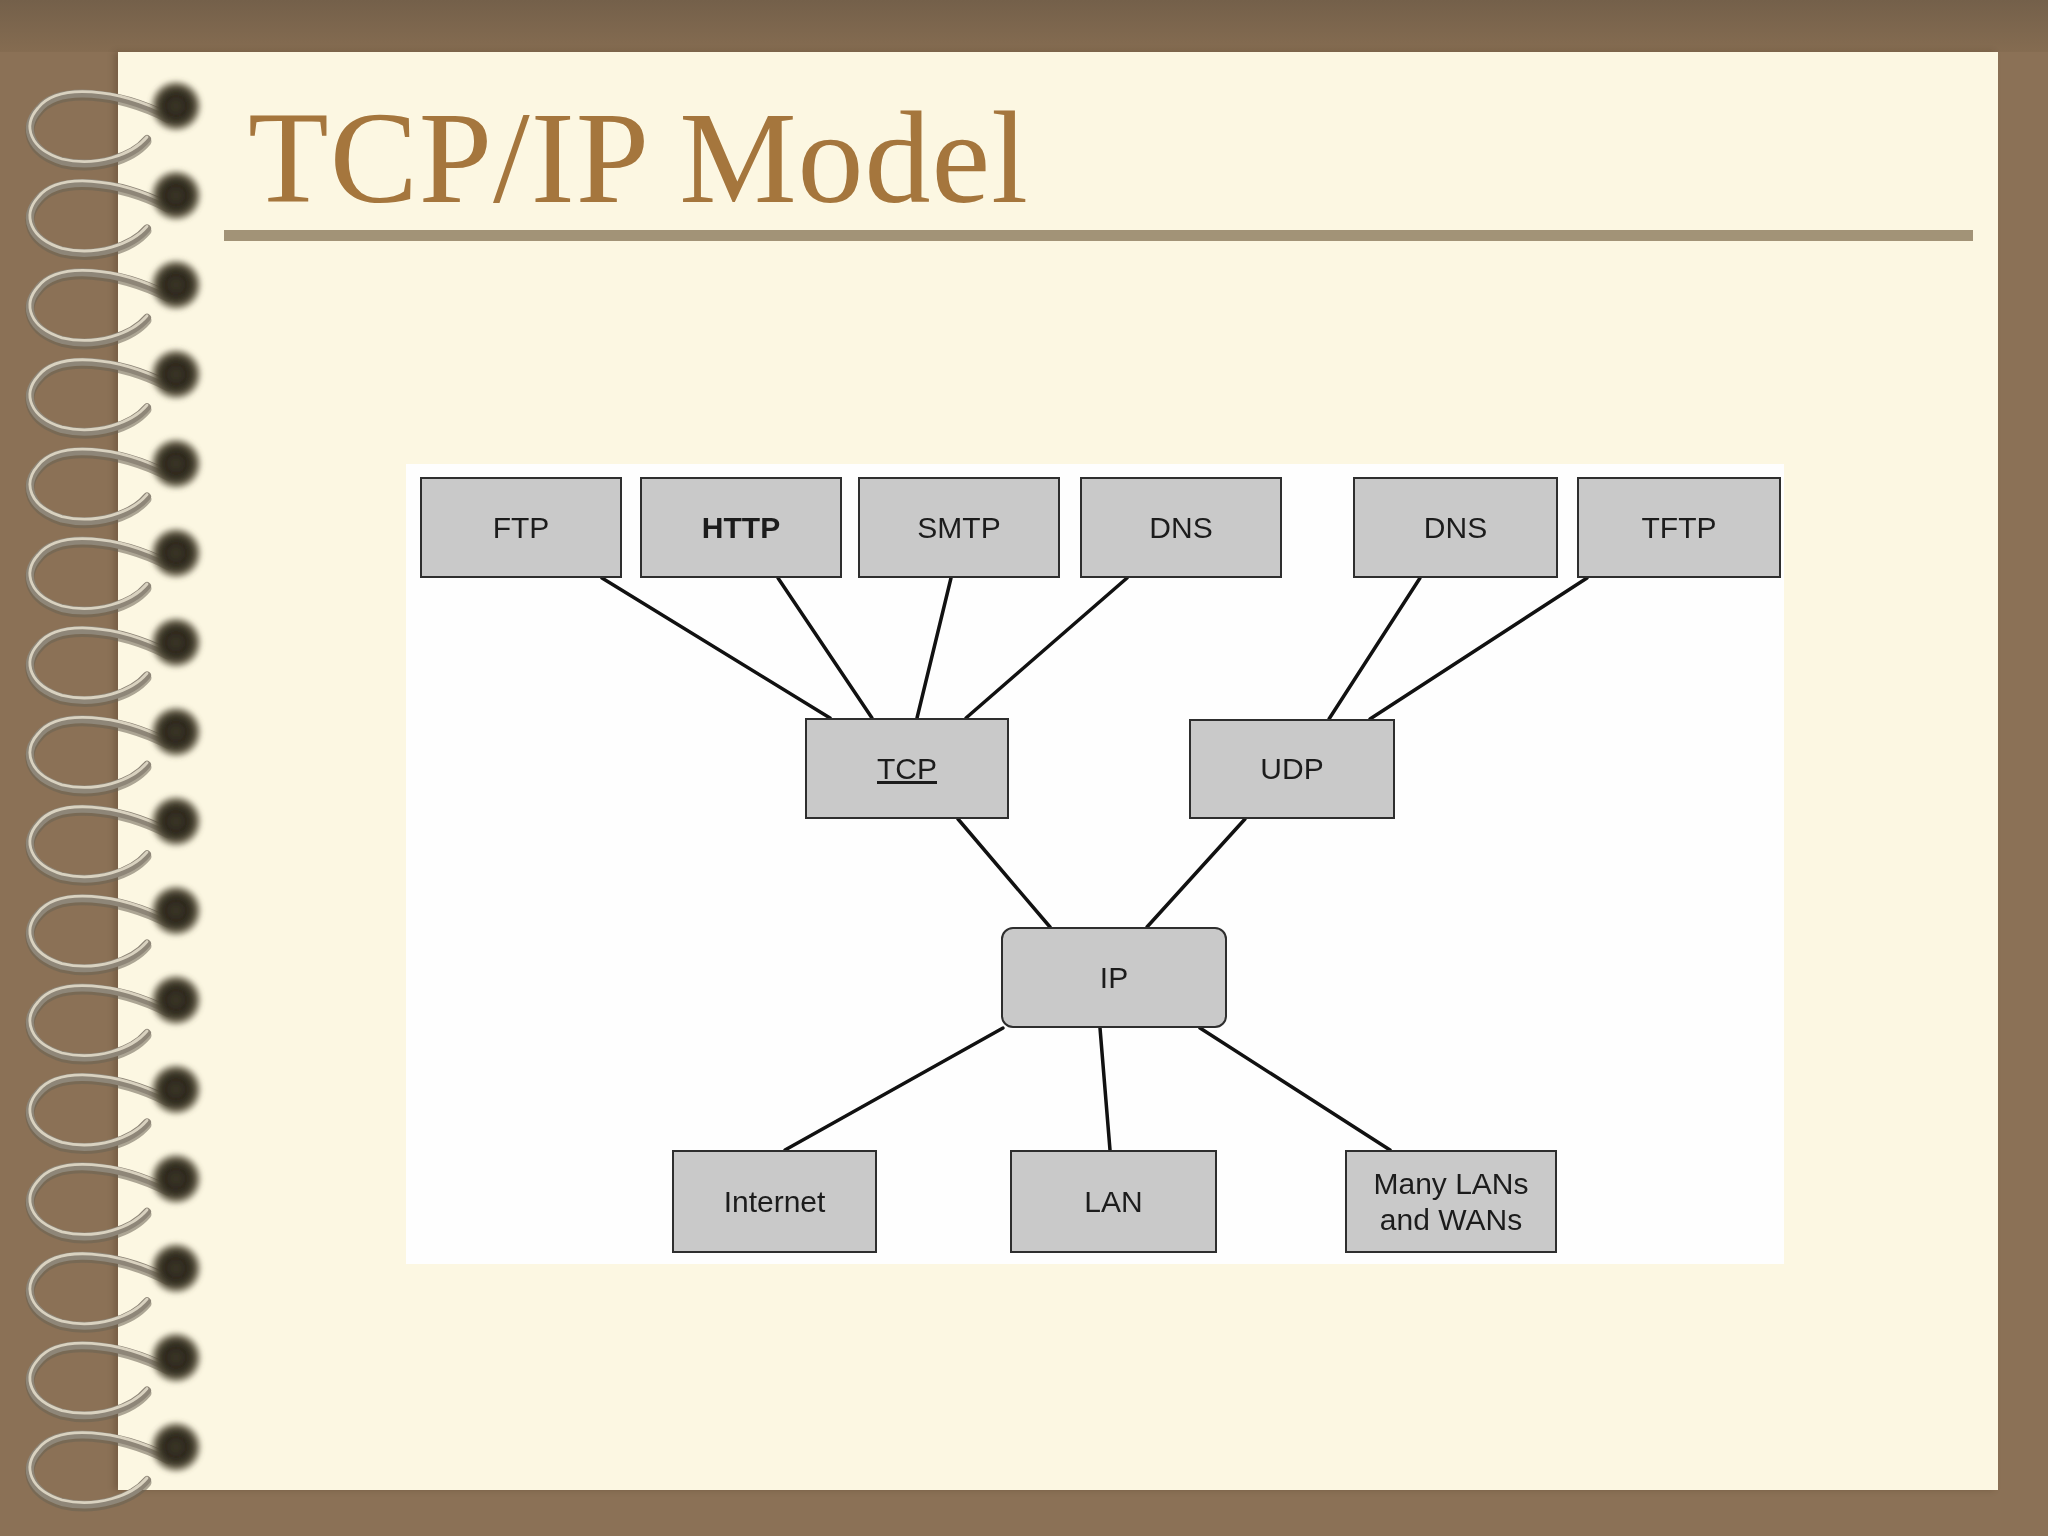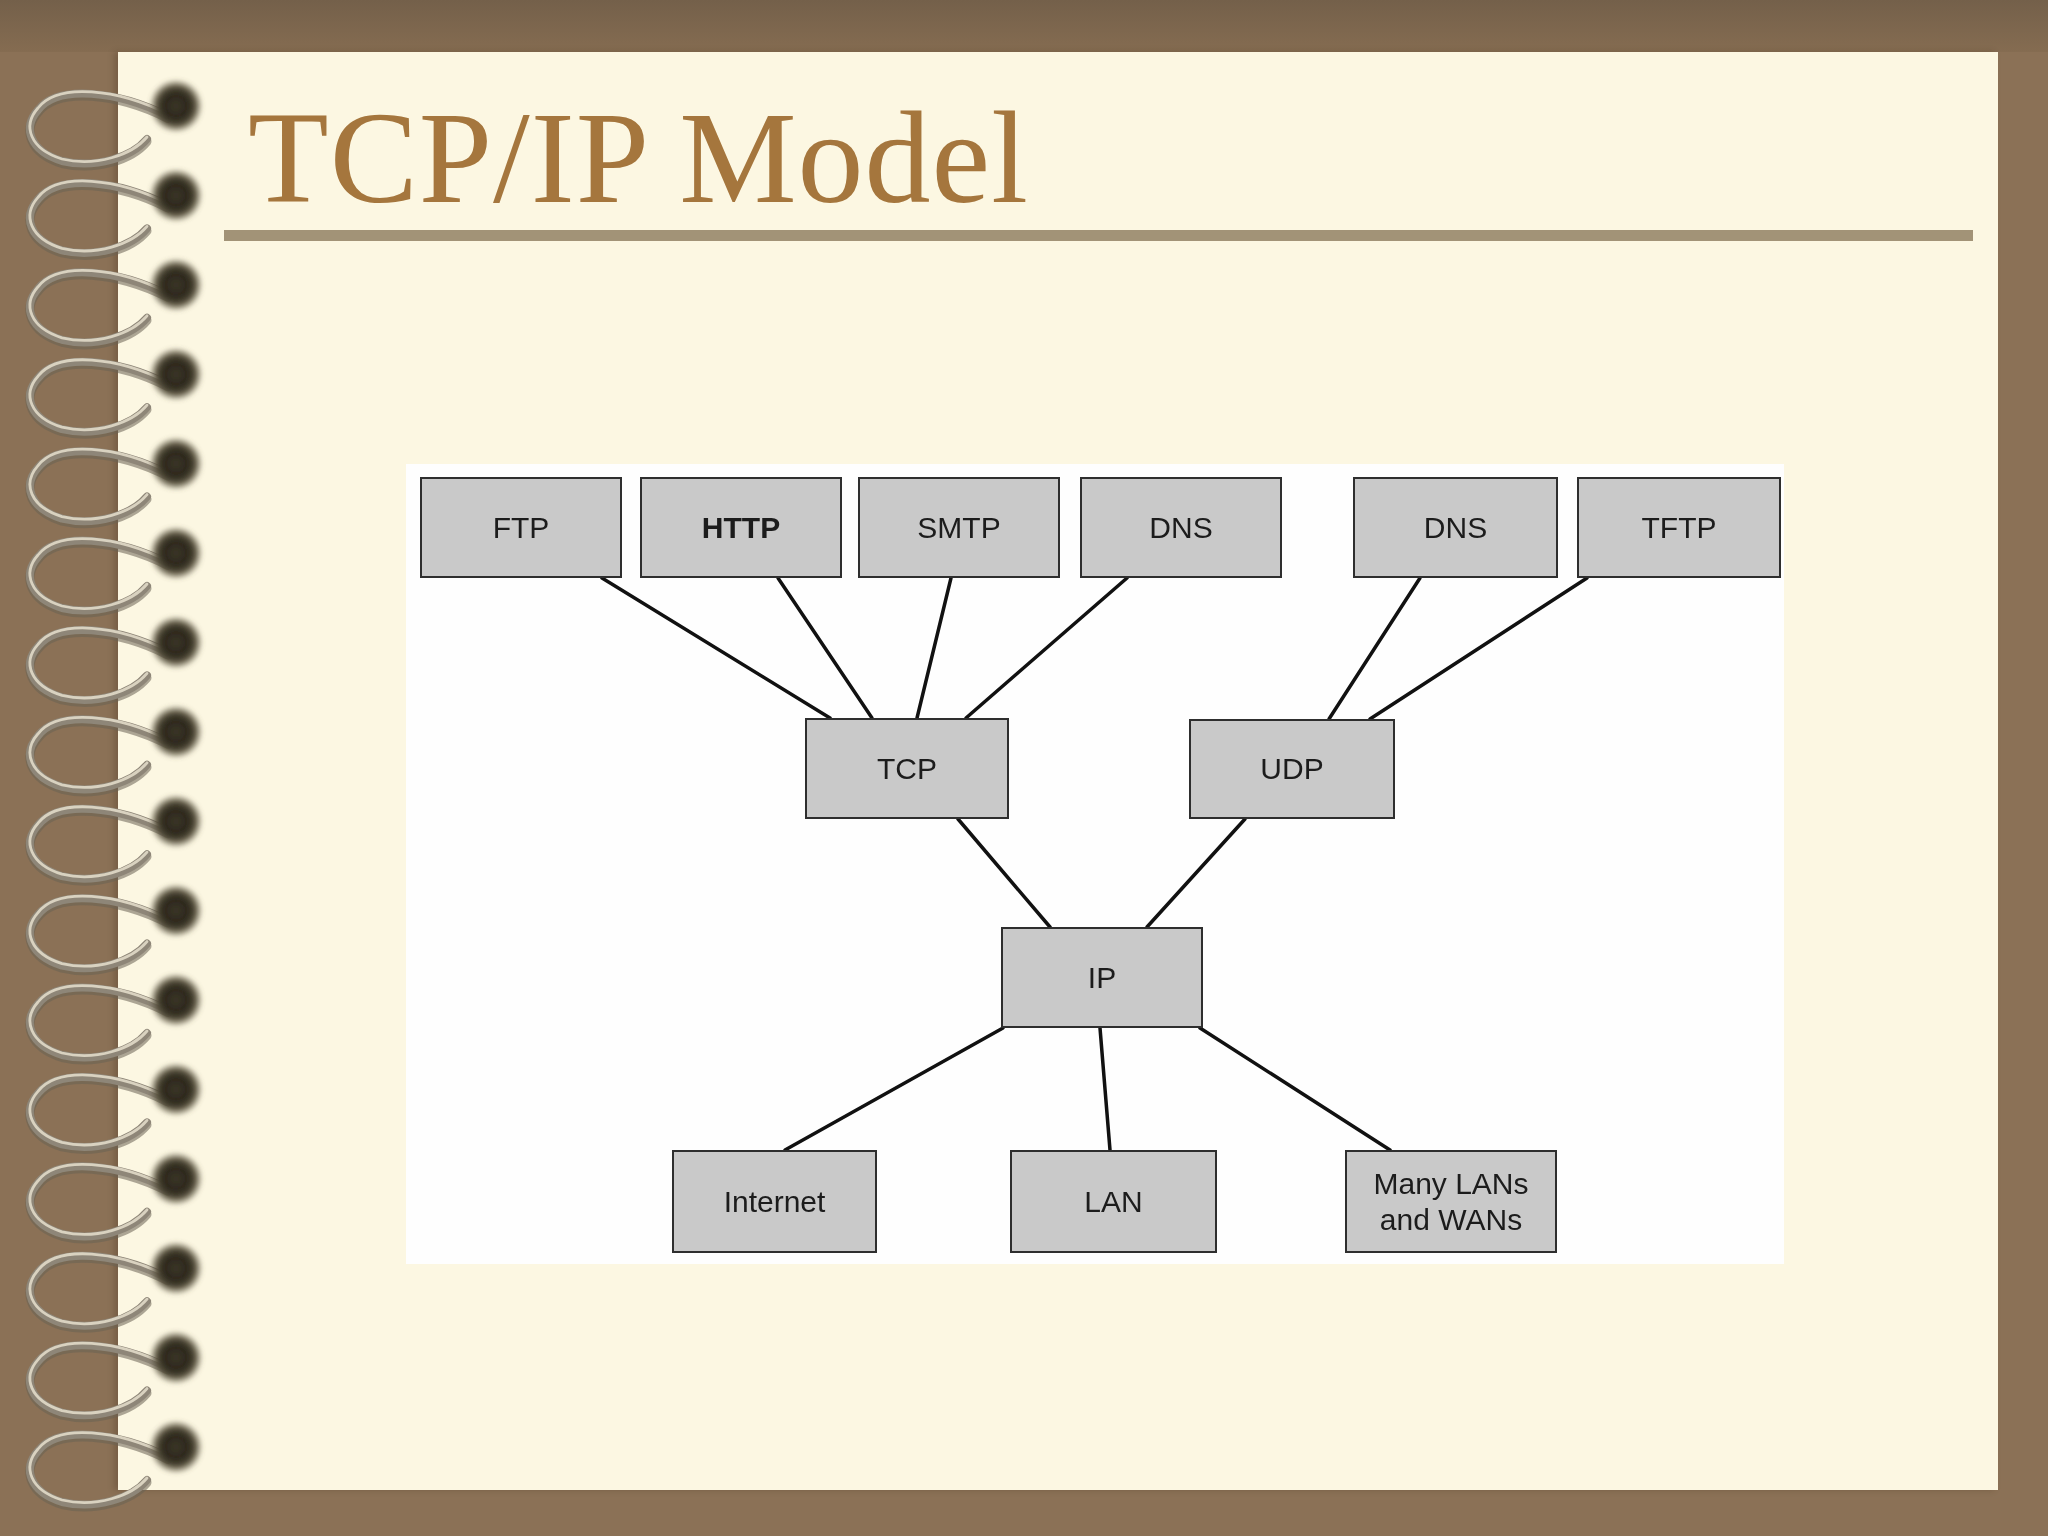--- a/index.html
+++ b/index.html
@@ -41,24 +41,24 @@
     padding:4px 10px;
   }
   
   .n-ftp     {left:14px;  top:13px; width:202px;height:101px;}
   .n-http    {left:234px; top:13px; width:202px;height:101px;font-weight:bold;}
   .n-smtp    {left:452px; top:13px; width:202px;height:101px;}
   .n-dns1    {left:674px; top:13px; width:202px;height:101px;}
   .n-dns2    {left:947px; top:13px; width:205px;height:101px;}
   .n-tftp    {left:1171px;top:13px; width:204px;height:101px;}
   
-  .n-tcp     {left:399px; top:254px;width:204px;height:101px;}
+  .n-tcp     {left:399px; top:254px;width:204px;height:101px;text-decoration:underline;}
   .n-udp     {left:783px; top:255px;width:206px;height:100px;}
   
-  .n-ip      {left:595px; top:463px;width:202px;height:101px;}
+  .n-ip      {left:595px; top:463px;width:226px;height:101px;border-radius:12px;}
   
   .n-internet{left:266px; top:686px;width:205px;height:103px;}
   .n-lan     {left:604px; top:686px;width:207px;height:103px;}
   .n-many    {left:939px; top:686px;width:212px;height:103px;}
   .rings{position:absolute;left:0;top:0;width:2048px;height:1536px;pointer-events:none;}
 </style>
 </head>
 <body>
 
 <div class="stage">

